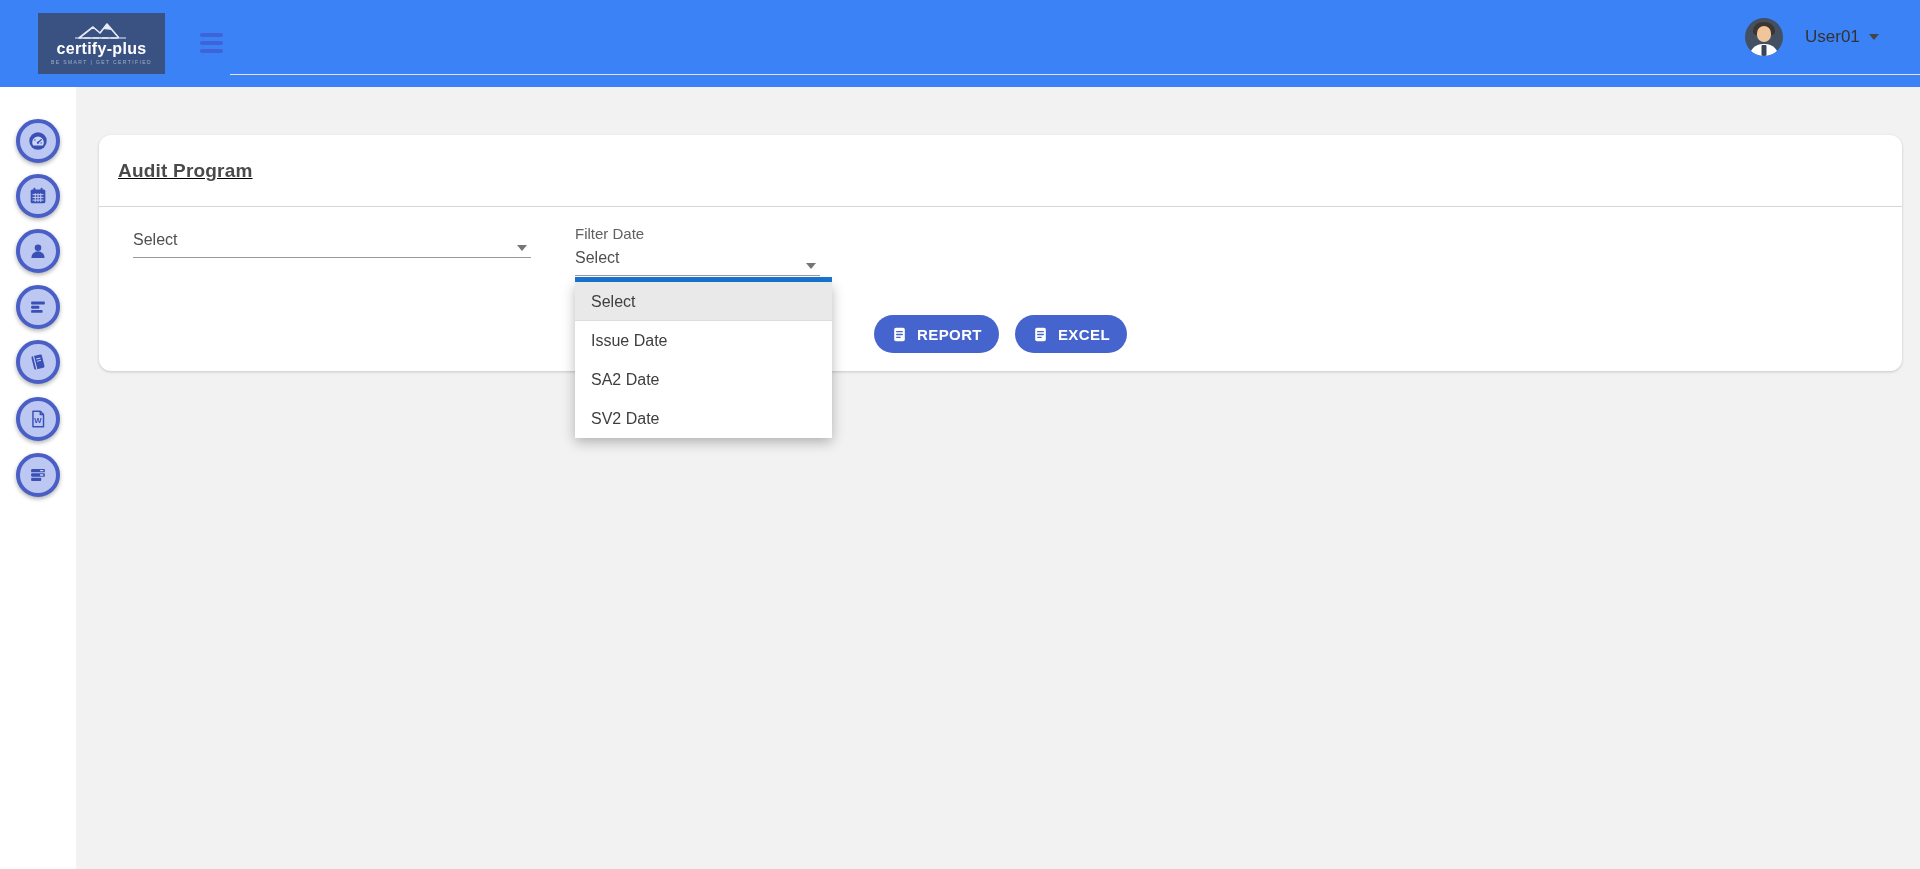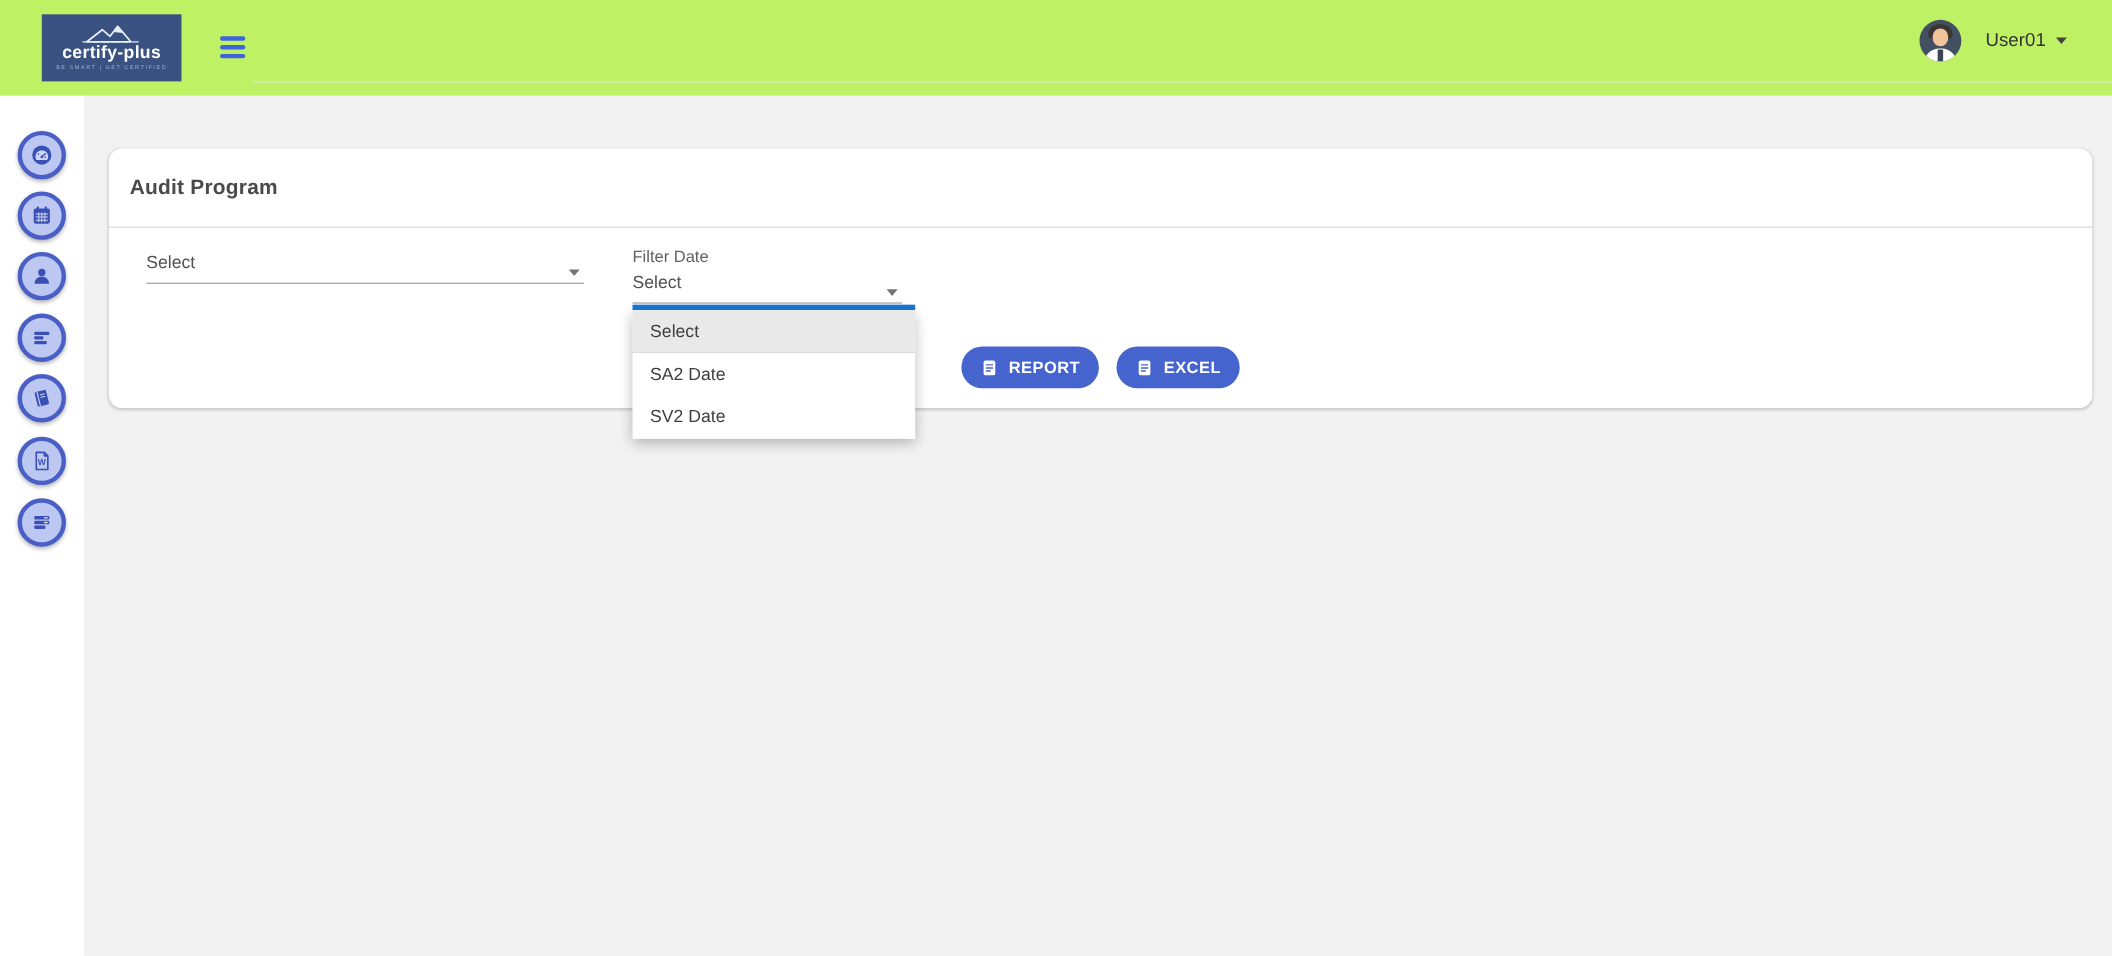--- a/index.html
+++ b/index.html
@@ -2,21 +2,21 @@
 <html><head>
 <meta charset="utf-8">
 <style>
   * { margin:0; padding:0; box-sizing:border-box; }
   html,body { width:1920px; height:869px; }
   body { font-family:"Liberation Sans", sans-serif; background:#ffffff; position:relative; overflow:hidden; }
 
   .page { position:relative; width:1920px; height:869px; background:#ffffff; }
 
   
-  .header { position:absolute; left:0; top:0; width:1920px; height:87px; background:#bef264; z-index:30; }
+  .header { position:absolute; left:0; top:0; width:1920px; height:87px; background:#3b82f6; z-index:30; }
   .header-divider { position:absolute; left:230px; right:0; top:74px; height:1px; background:#e4e4e4; }
 
   .logo-box { position:absolute; left:38px; top:13px; width:127px; height:61px; background:#3a5282;
               display:flex; flex-direction:column; align-items:center; justify-content:center; cursor:pointer; }
   .logo-title { color:#ffffff; font-size:16px; font-weight:bold; letter-spacing:.3px; line-height:17px; }
   .logo-tagline { color:#9fb0cc; font-size:5px; letter-spacing:1.4px; margin-top:2px; white-space:nowrap; }
 
   .hamburger { position:absolute; left:200px; top:33px; width:23px; height:20px; display:flex;
                flex-direction:column; justify-content:space-between; cursor:pointer; }
   .hamburger span { display:block; width:23px; height:4px; border-radius:2px; background:#3f63d9; }
@@ -39,21 +39,21 @@
   .sidebar { position:absolute; left:0; top:87px; width:76px; height:782px; background:#ffffff; z-index:20; }
   .side-btn { position:absolute; left:16px; width:44px; height:44px; border-radius:50%;
               background:#bcc7f2; border:4px solid #4a5fc6; display:flex; align-items:center; justify-content:center;
               color:#3a50b5; box-shadow:0 2px 4px rgba(0,0,0,.3); cursor:pointer; }
   .side-btn svg { width:22px; height:22px; display:block; }
 
   
   .content { position:absolute; left:76px; top:87px; width:1844px; height:782px; background:#f2f2f2; }
 
   .card { position:absolute; left:23px; top:48px; width:1803px; height:236px; background:#ffffff;
-          border-radius:12px; box-shadow:0 1px 3px rgba(0,0,0,.18); }
+          border-radius:12px; box-shadow:0 1px 3px rgba(0,0,0,.18);text-decoration:underline; }
   .card-header { height:72px; border-bottom:1px solid #d6d6d6; display:flex; align-items:center; padding-left:19px; }
   .card-title { font-size:19px; font-weight:bold; color:#4a4a4a; letter-spacing:.2px; }
 
   .field { position:absolute; top:90px; }
   .field-company { left:34px; width:398px; }
   .field-filter  { left:476px; width:245px; }
   .field-label { font-size:15px; line-height:18px; color:#616161; }
   .field-value { font-size:16px; line-height:20px; color:#4f4f4f; margin-top:5px; }
   .field-underline { margin-top:7px; border-bottom:1px solid #9a9a9a; position:relative; }
   .select-caret { position:absolute; right:4px; top:-12px; width:0; height:0;
@@ -211,18 +211,19 @@
             <path d="M8 8h8M8 12h8M8 16h5" stroke="#4664cd" stroke-width="1.8" stroke-linecap="round"></path>
           </svg>
           <span>EXCEL</span>
         </button>
       </div>
     </div>
 
     <div class="menu-focusbar"></div>
     <div class="menu">
       <div class="menu-item selected">Select</div>
+      <div class="menu-item">Issue Date</div>
       <div class="menu-item">SA2 Date</div>
       <div class="menu-item">SV2 Date</div>
     </div>
 
   </div>
 </div>
 
 </body></html>

